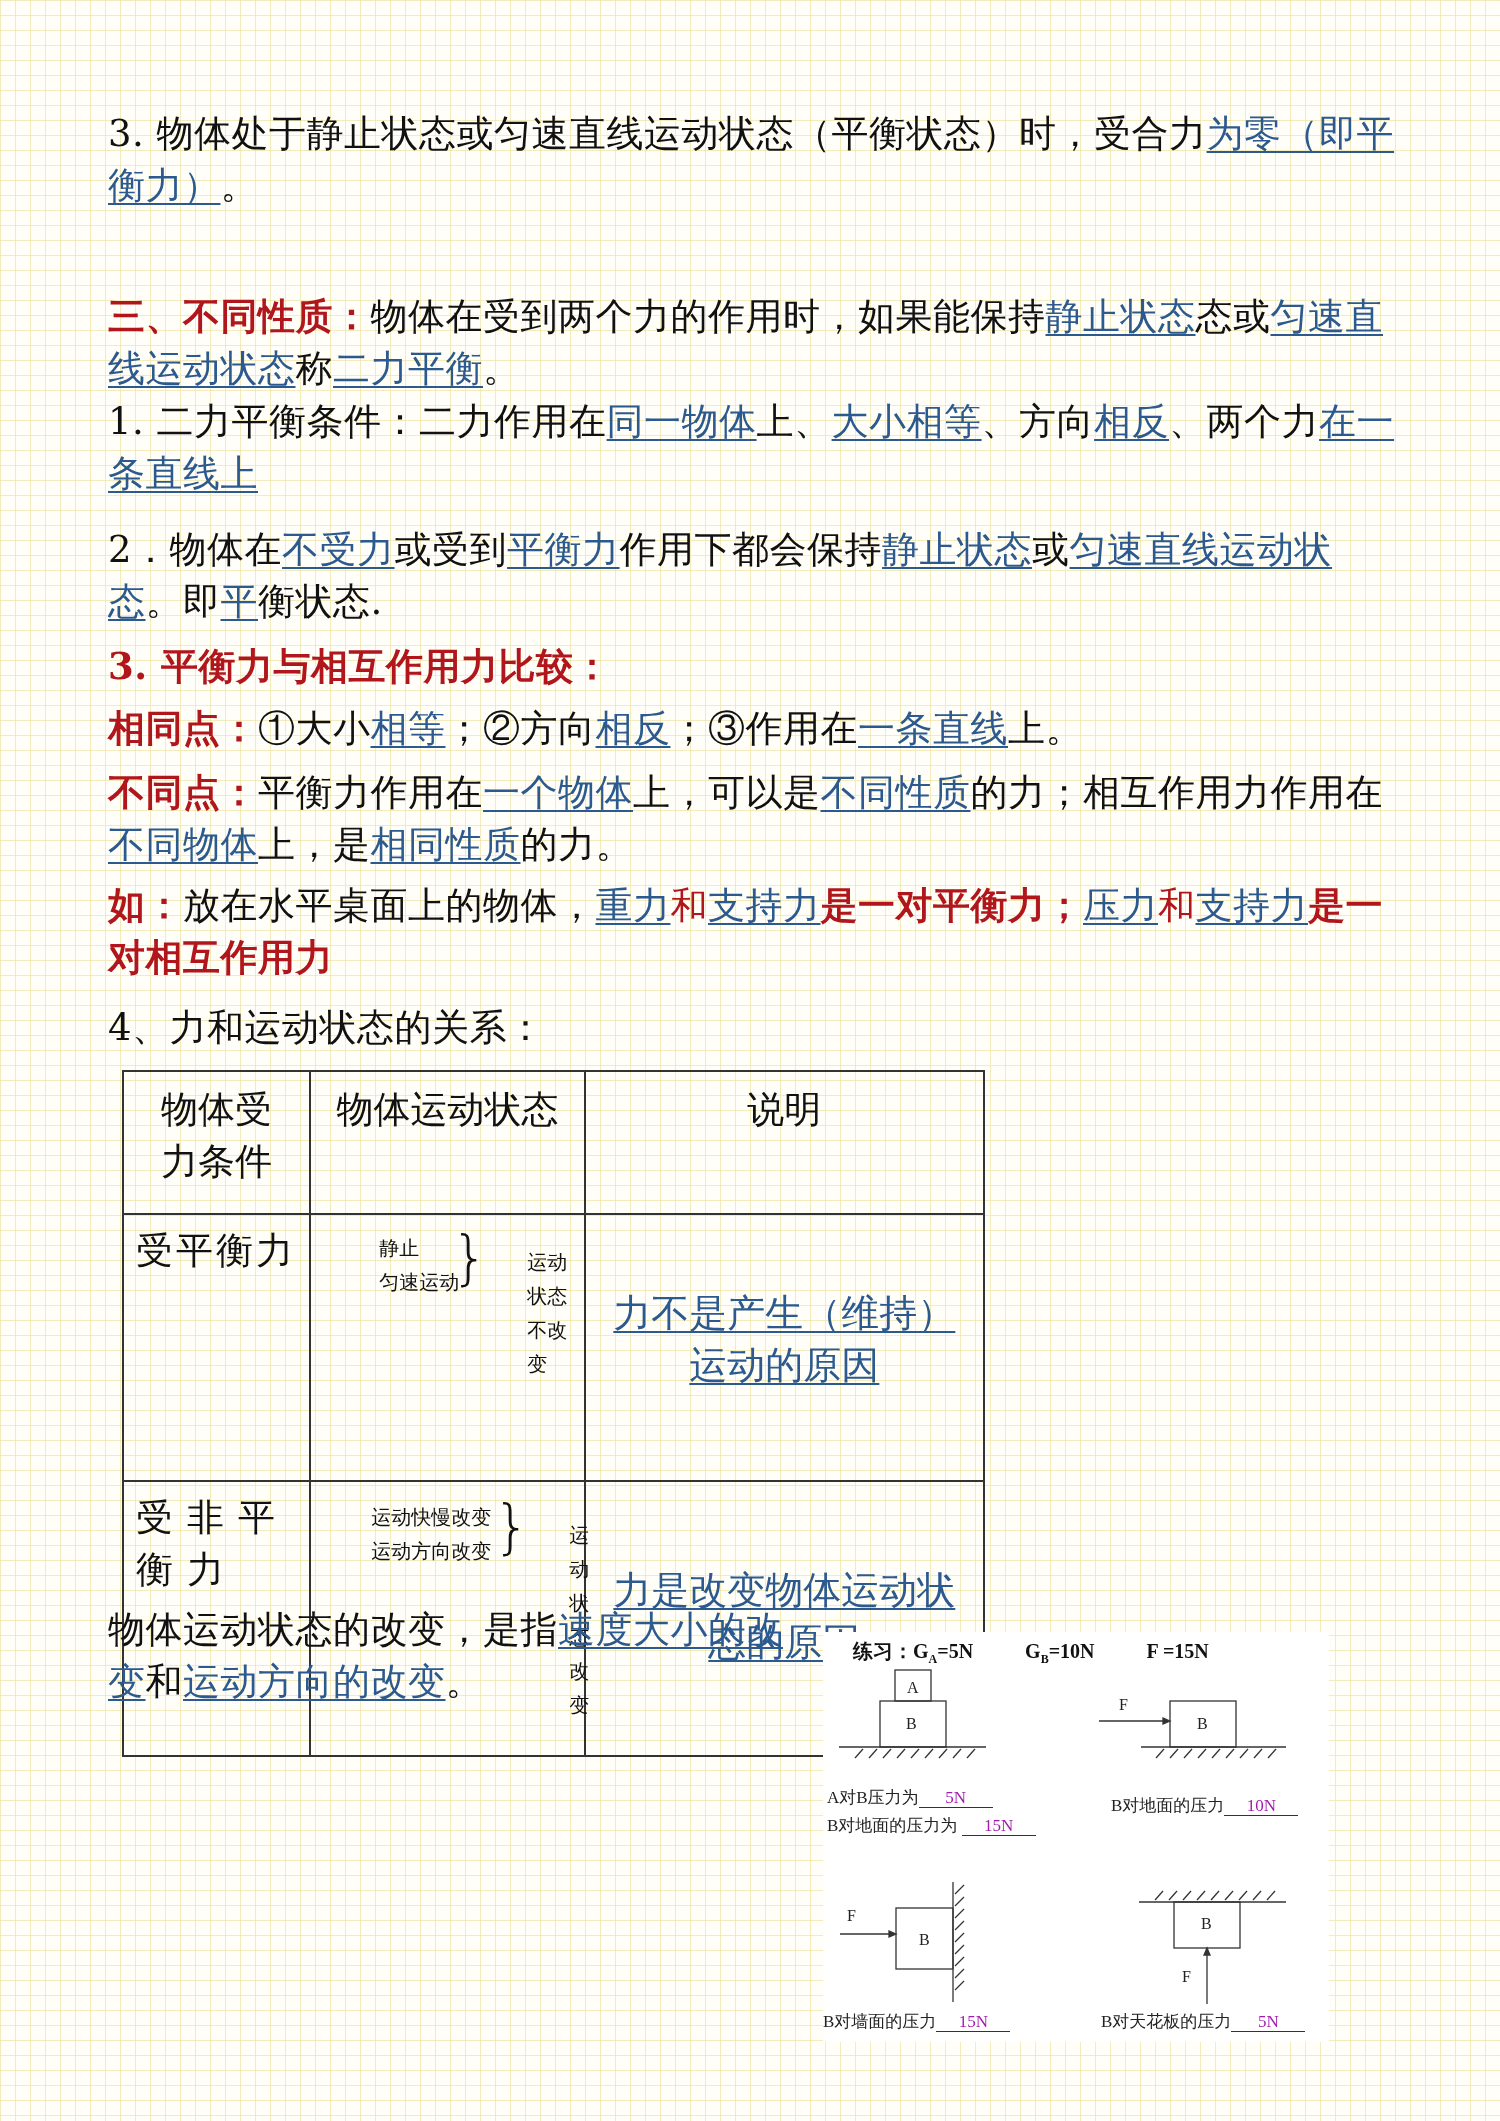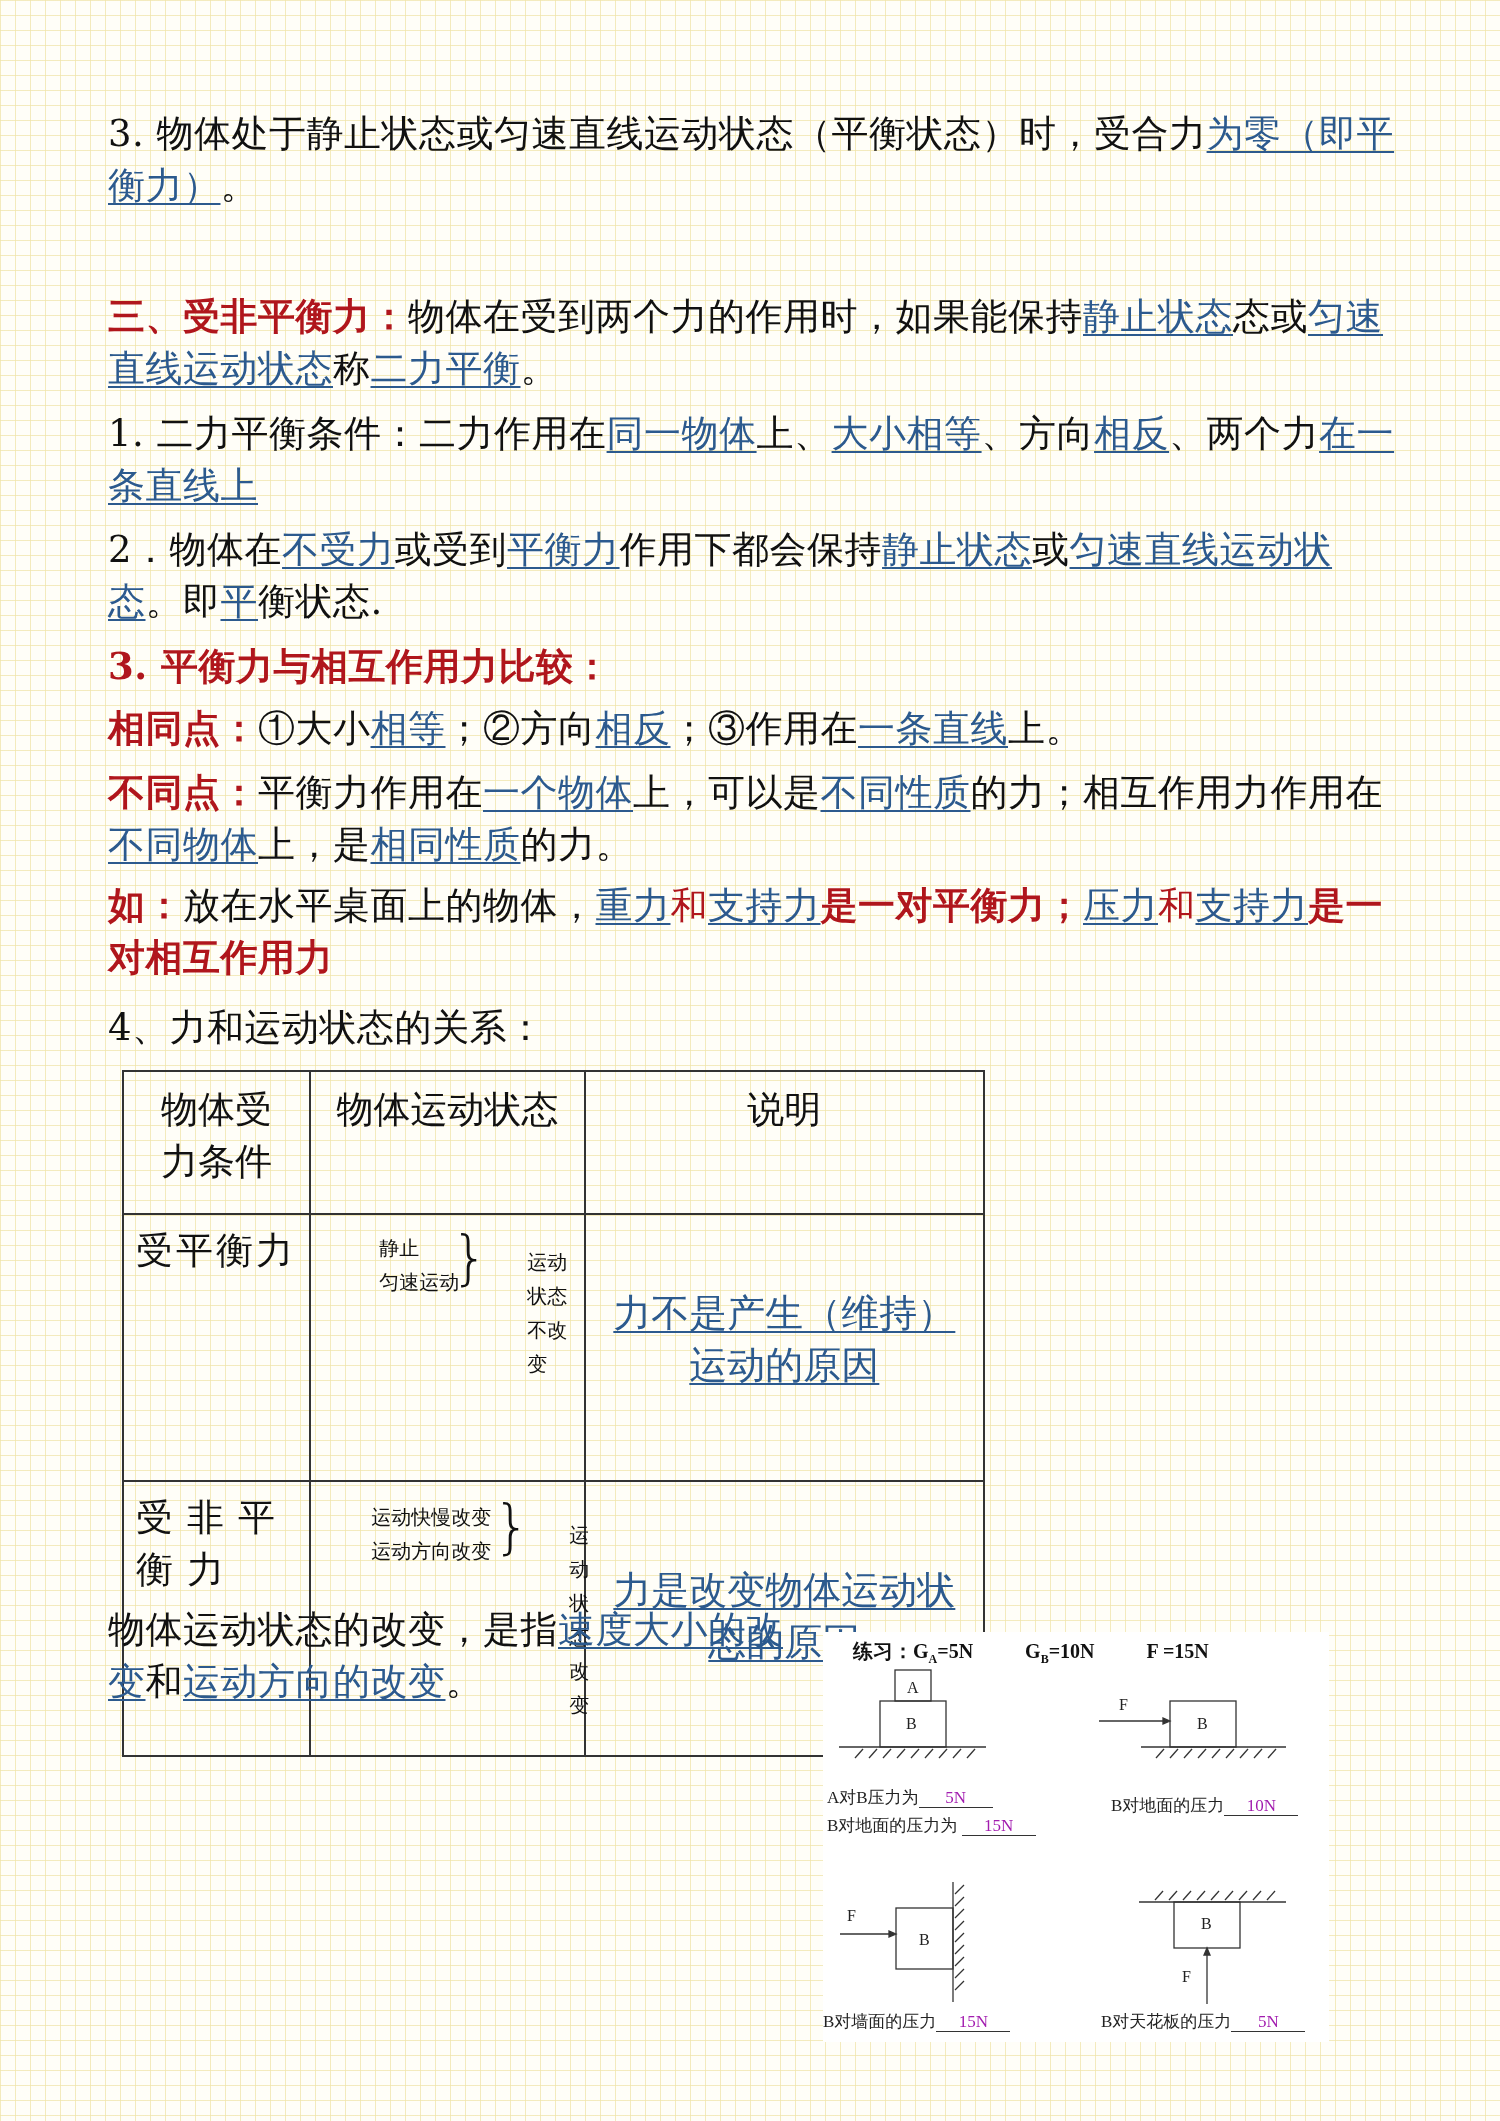--- a/index.html
+++ b/index.html
@@ -58,24 +58,24 @@
 </head>
 <body>
 
 <div class="page">
 
   <div class="para" style="top:108px;">
     <span>3. 物体处于静止状态或匀速直线运动状态（平衡状态）时，受合力</span><span class="blue">为零（即平衡力）</span><span>。</span>
   </div>
 
   <div class="para" style="top:290px;">
-    <span class="red">三、受非平衡力：</span><span>物体在受到两个力的作用时，如果能保持</span><span class="blue">静止状态</span><span>态或</span><span class="blue">匀速直线运动状态</span><span>称</span><span class="blue">二力平衡</span><span>。</span>
-  </div>
-
-  <div class="para" style="top:408px;">
+    <span class="red">三、不同性质：</span><span>物体在受到两个力的作用时，如果能保持</span><span class="blue">静止状态</span><span>态或</span><span class="blue">匀速直线运动状态</span><span>称</span><span class="blue">二力平衡</span><span>。</span>
+  </div>
+
+  <div class="para" style="top:396px;">
     <span>1. 二力平衡条件：二力作用在</span><span class="blue">同一物体</span><span>上、</span><span class="blue">大小相等</span><span>、方向</span><span class="blue">相反</span><span>、两个力</span><span class="blue">在一条直线上</span>
   </div>
 
   <div class="para" style="top:524px;">
     <span>2．物体在</span><span class="blue">不受力</span><span>或受到</span><span class="blue">平衡力</span><span>作用下都会保持</span><span class="blue">静止状态</span><span>或</span><span class="blue">匀速直线运动状态</span><span>。即</span><span class="blue">平</span><span>衡状态.</span>
   </div>
 
   <div class="para red" style="top:640px;">3. 平衡力与相互作用力比较：</div>
 
   <div class="para" style="top:702px;">

